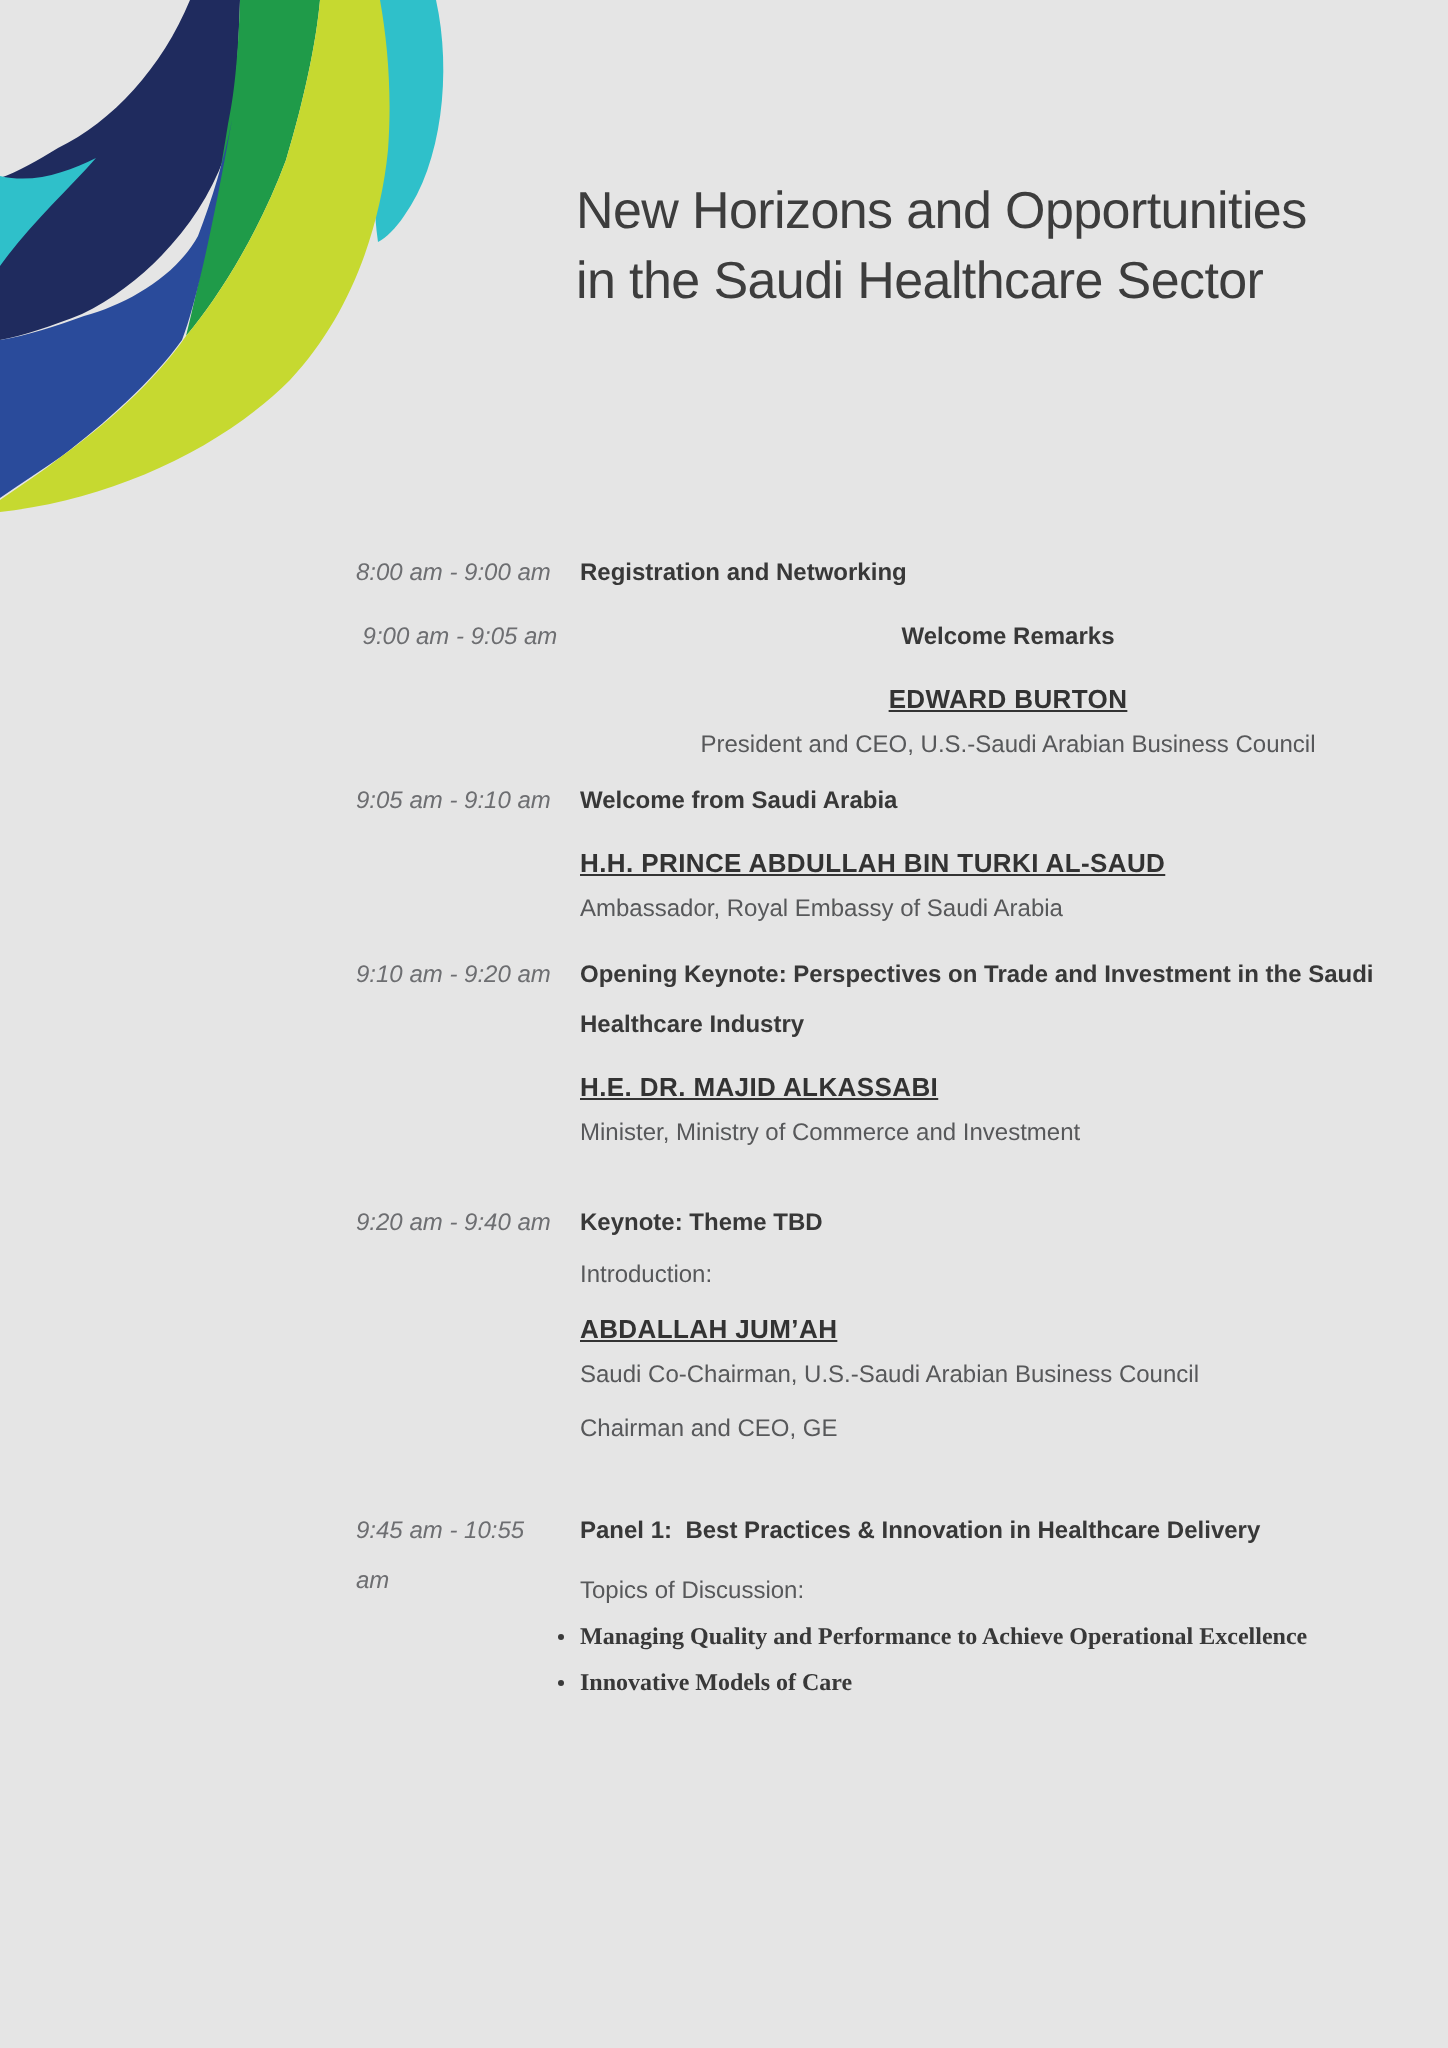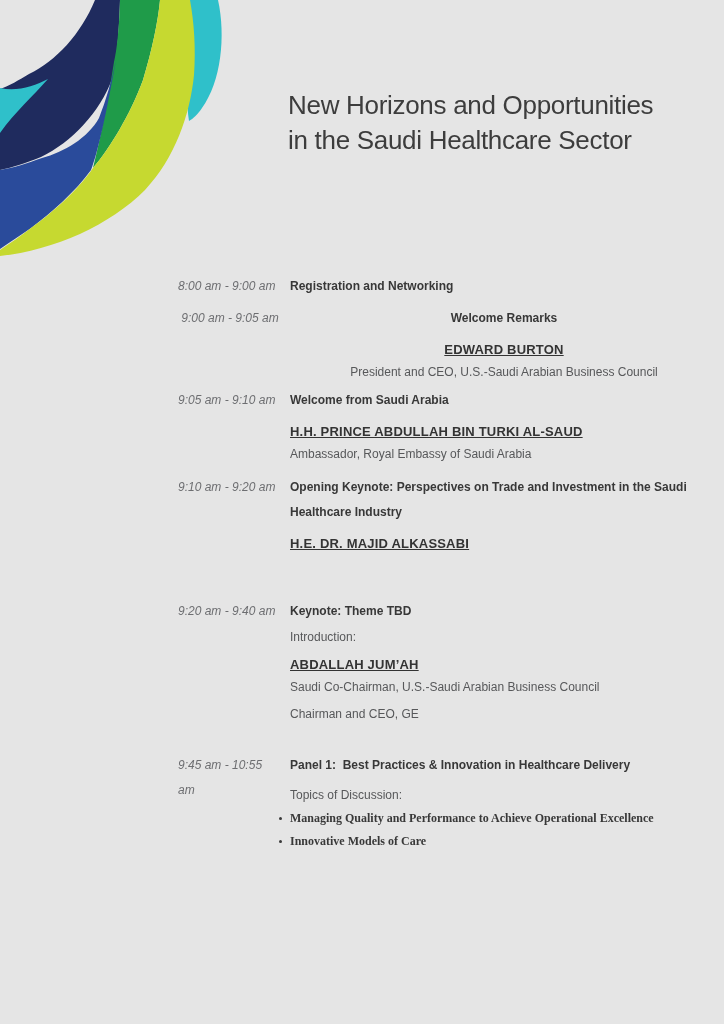--- a/index.html
+++ b/index.html
@@ -103,20 +103,21 @@
         </div>
       </div>
     </div>
 
     <div class="row" id="row-3">
       <div class="time">9:10 am - 9:20 am</div>
       <div class="content">
         <div class="session-title">Opening Keynote: Perspectives on Trade and Investment in the Saudi Healthcare Industry</div>
         <div class="speaker-block">
           <div class="speaker-name">H.E. DR. MAJID ALKASSABI</div>
+          <div class="speaker-role">Minister, Ministry of Commerce and Investment</div>
         </div>
       </div>
     </div>
 
     <div class="row" id="row-4">
       <div class="time">9:20 am - 9:40 am</div>
       <div class="content">
         <div class="session-title">Keynote: Theme TBD</div>
         <div class="intro">Introduction:</div>
         <div class="speaker-block">

